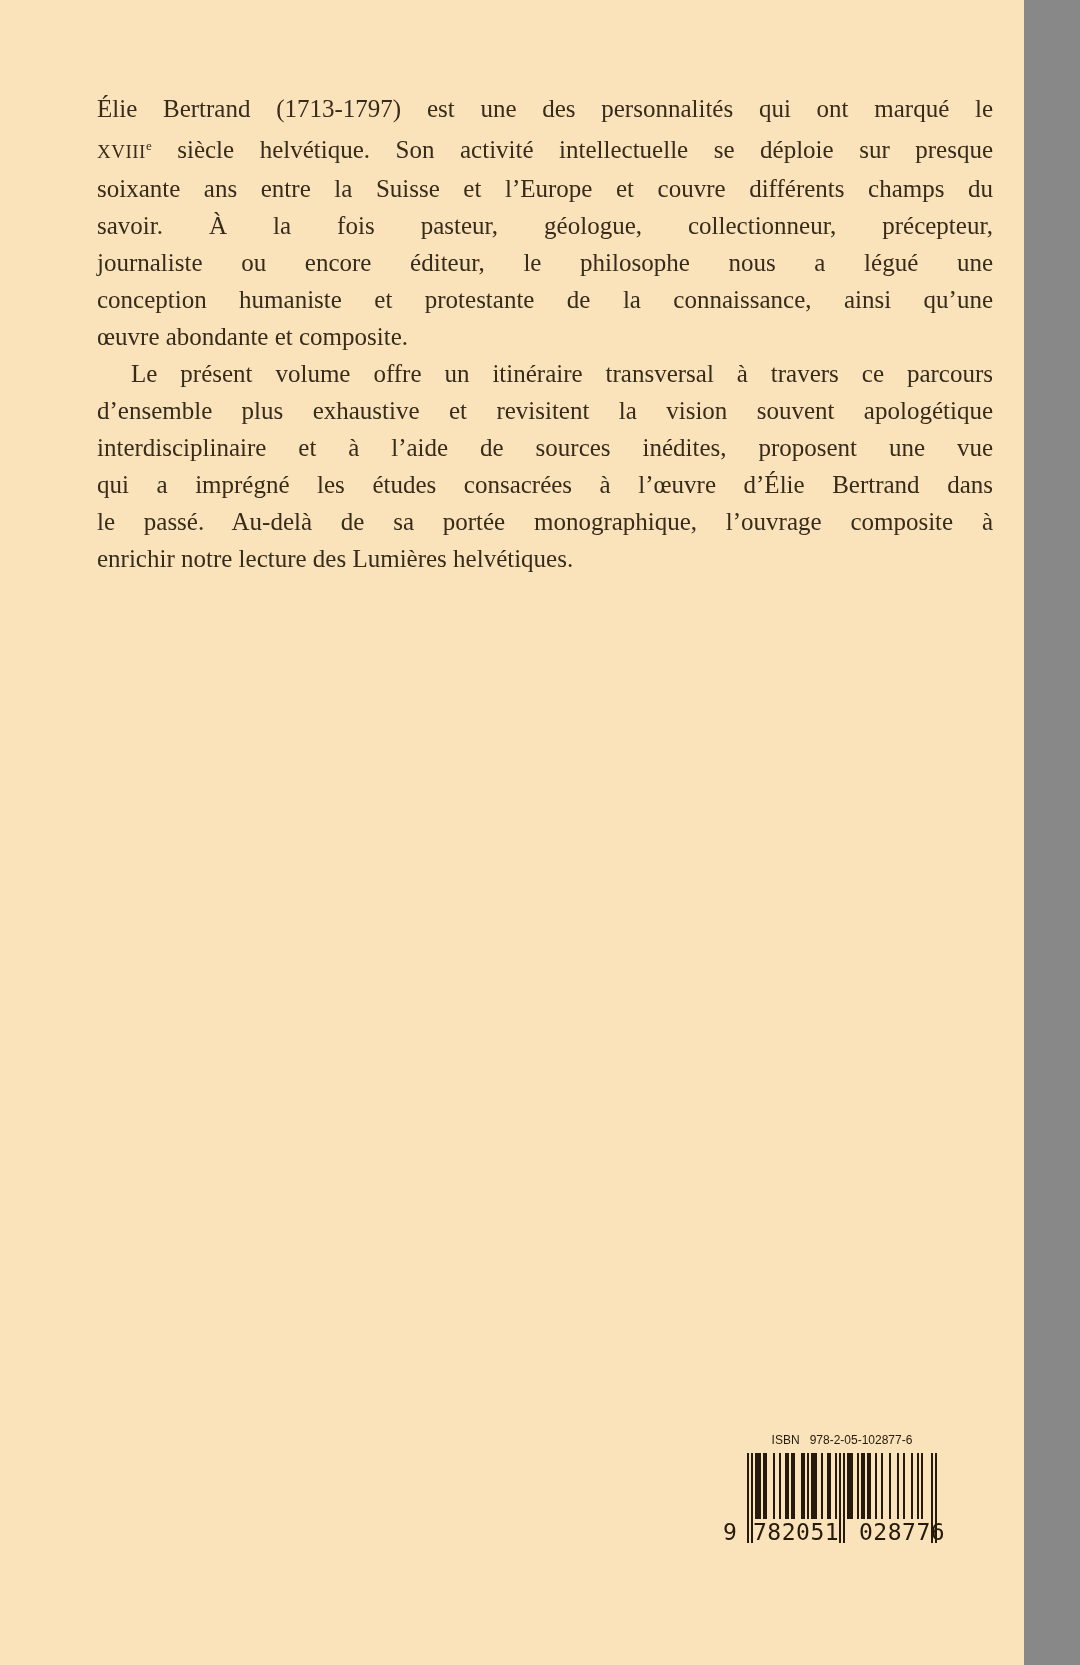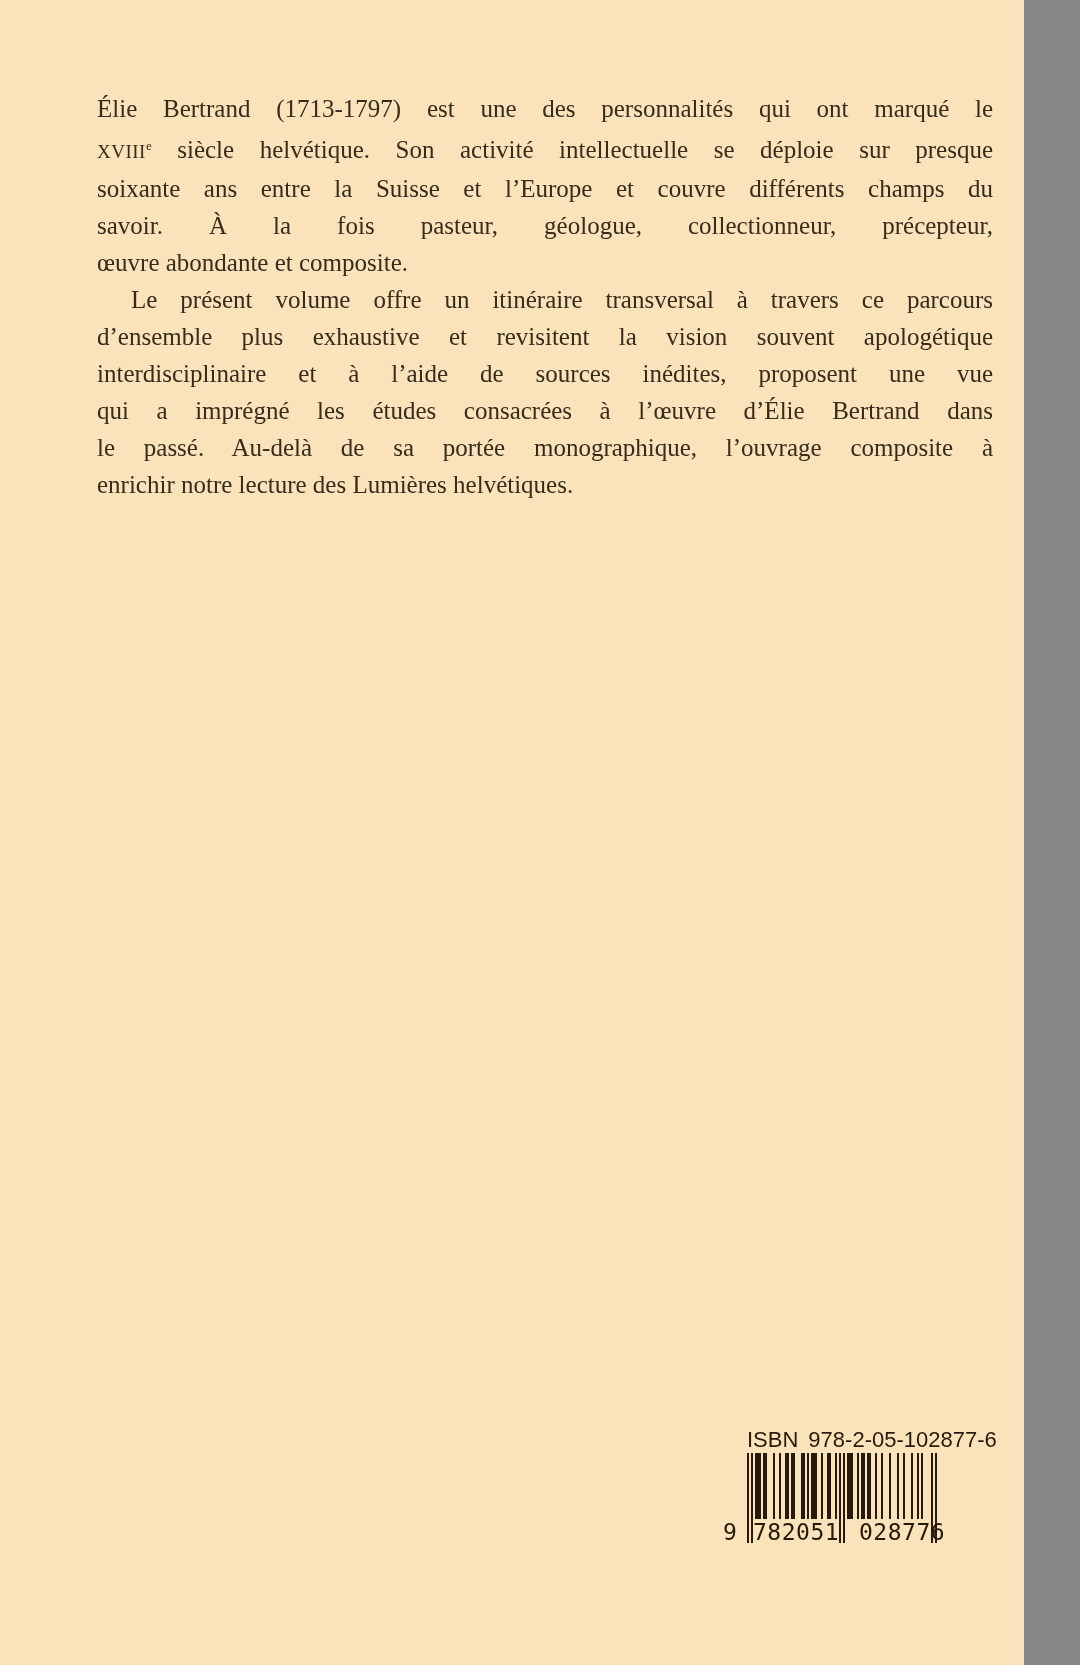--- a/index.html
+++ b/index.html
@@ -30,21 +30,21 @@
   .isbn-block{
     position:absolute;
     right:87px;top:1430px;
     width:214px;height:130px;
     color:#251a0b;
   }
   .isbn-label{
     margin-left:24px;width:190px;
     text-align:center;
     font-family:"Liberation Sans",sans-serif;
-    font-size:22px;line-height:20px;
+    font-size:12px;line-height:20px;
     white-space:nowrap;
   }
   .isbn-label .gap{display:inline-block;width:10px;}
   .barcode{
     position:relative;
     margin-left:24px;margin-top:3px;
     width:190px;height:92px;
   }
   .barcode svg{position:absolute;left:0;top:0;shape-rendering:crispEdges;}
   .bc-digit{
@@ -61,20 +61,22 @@
 <body>
 
 <div class="page">
 
   <div class="blurb">
       <div class="para">
         <div class="line"><span>Élie Bertrand (1713-1797) est une des personnalités qui ont marqué le</span></div>
         <div class="line"><span class="smallcaps">XVIII</span><span class="sup">e</span><span> siècle helvétique. Son activité intellectuelle se déploie sur presque</span></div>
         <div class="line"><span>soixante ans entre la Suisse et l’Europe et couvre différents champs du</span></div>
         <div class="line"><span>savoir. À la fois pasteur, géologue, collectionneur, précepteur,</span></div>
+        <div class="line"><span>journaliste ou encore éditeur, le philosophe nous a légué une</span></div>
+        <div class="line"><span>conception humaniste et protestante de la connaissance, ainsi qu’une</span></div>
         <div class="line last"><span>œuvre abondante et composite.</span></div>
       </div>
       <div class="para">
         <div class="line indent"><span>Le présent volume offre un itinéraire transversal à travers ce parcours</span></div>
         <div class="line"><span>d’ensemble plus exhaustive et revisitent la vision souvent apologétique</span></div>
         <div class="line"><span>interdisciplinaire et à l’aide de sources inédites, proposent une vue</span></div>
         <div class="line"><span>qui a imprégné les études consacrées à l’œuvre d’Élie Bertrand dans</span></div>
         <div class="line"><span>le passé. Au-delà de sa portée monographique, l’ouvrage composite à</span></div>
         <div class="line last"><span>enrichir notre lecture des Lumières helvétiques.</span></div>
       </div>

